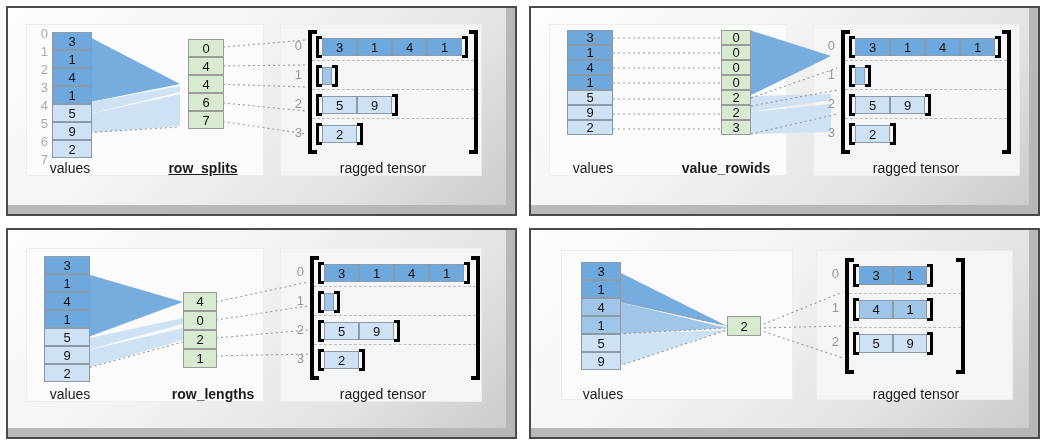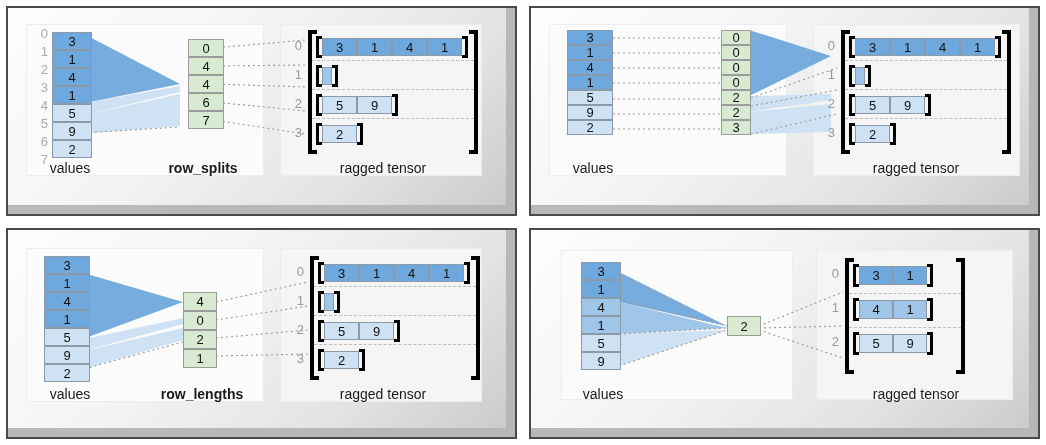--- a/index.html
+++ b/index.html
@@ -110,21 +110,21 @@
           <div class="rcell blue-l" style="left: 14px; top: 66px; width: 35px; height: 18px; background: rgb(207, 226, 243);">5</div>
           <div class="rcell blue-l" style="left: 49px; top: 66px; width: 35px; height: 18px; background: rgb(207, 226, 243);">9</div>
           <div class="rowline" style="left: 4px; top: 88px; width: 162px;"></div>
           <div class="ridx" style="left: -18px; top: 95px;">3</div>
           <div class="ibrk" style="left: 8px; top: 93px; height: 22px;"></div>
           <div class="ibrk r" style="left: 49px; top: 93px; height: 22px;"></div>
           <div class="rcell blue-l" style="left: 14px; top: 95px; width: 35px; height: 18px; background: rgb(207, 226, 243);">2</div>
         </div>
 
       <div class="cap" style="left:18px;top:152px;width:88px;">values</div>
-      <div class="cap b" style="left:130px;top:152px;width:130px;">row_splits</div>
+      <div class="cap b" style="left:130px;top:152px;width:130px;text-decoration:underline;">row_splits</div>
       <div class="cap" style="left:290px;top:152px;width:170px;">ragged tensor</div>
     </div>
   </div>
 
   <div class="cellwrap">
     <div class="panel">
       <div class="card cardA" style="left:18px;top:16px;width:236px;height:150px;"></div>
       <div class="card" style="left:282px;top:16px;width:205px;height:150px;"></div>
 
       <svg class="ov" width="511" height="210">
@@ -185,20 +185,21 @@
           <div class="rcell blue-l" style="left: 14px; top: 66px; width: 35px; height: 18px; background: rgb(207, 226, 243);">5</div>
           <div class="rcell blue-l" style="left: 49px; top: 66px; width: 35px; height: 18px; background: rgb(207, 226, 243);">9</div>
           <div class="rowline" style="left: 4px; top: 88px; width: 162px;"></div>
           <div class="ridx" style="left: -18px; top: 95px;">3</div>
           <div class="ibrk" style="left: 8px; top: 93px; height: 22px;"></div>
           <div class="ibrk r" style="left: 49px; top: 93px; height: 22px;"></div>
           <div class="rcell blue-l" style="left: 14px; top: 95px; width: 35px; height: 18px; background: rgb(207, 226, 243);">2</div>
         </div>
 
       <div class="cap" style="left:18px;top:152px;width:88px;">values</div>
+      <div class="cap b" style="left:120px;top:152px;width:150px;">value_rowids</div>
       <div class="cap" style="left:300px;top:152px;width:170px;">ragged tensor</div>
     </div>
   </div>
 
   <div class="cellwrap">
     <div class="panel">
       <div class="card cardA" style="left:18px;top:18px;width:236px;height:152px;"></div>
       <div class="card" style="left:272px;top:18px;width:200px;height:152px;"></div>
 
       <svg class="ov" width="511" height="212">
@@ -251,21 +252,21 @@
           <div class="rcell blue-l" style="left: 14px; top: 66px; width: 35px; height: 18px; background: rgb(207, 226, 243);">5</div>
           <div class="rcell blue-l" style="left: 49px; top: 66px; width: 35px; height: 18px; background: rgb(207, 226, 243);">9</div>
           <div class="rowline" style="left: 4px; top: 88px; width: 162px;"></div>
           <div class="ridx" style="left: -18px; top: 95px;">3</div>
           <div class="ibrk" style="left: 8px; top: 93px; height: 22px;"></div>
           <div class="ibrk r" style="left: 49px; top: 93px; height: 22px;"></div>
           <div class="rcell blue-l" style="left: 14px; top: 95px; width: 35px; height: 18px; background: rgb(207, 226, 243);">2</div>
         </div>
 
       <div class="cap" style="left:18px;top:156px;width:88px;">values</div>
-      <div class="cap b" style="left:124px;top:156px;width:140px;">row_lengths</div>
+      <div class="cap b" style="left:135px;top:156px;width:140px;">row_lengths</div>
       <div class="cap" style="left:290px;top:156px;width:170px;">ragged tensor</div>
     </div>
   </div>
 
   <div class="cellwrap">
     <div class="panel">
       <div class="card cardA" style="left:30px;top:20px;width:230px;height:148px;"></div>
       <div class="card" style="left:285px;top:20px;width:195px;height:148px;"></div>
 
       <svg class="ov" width="511" height="210">

